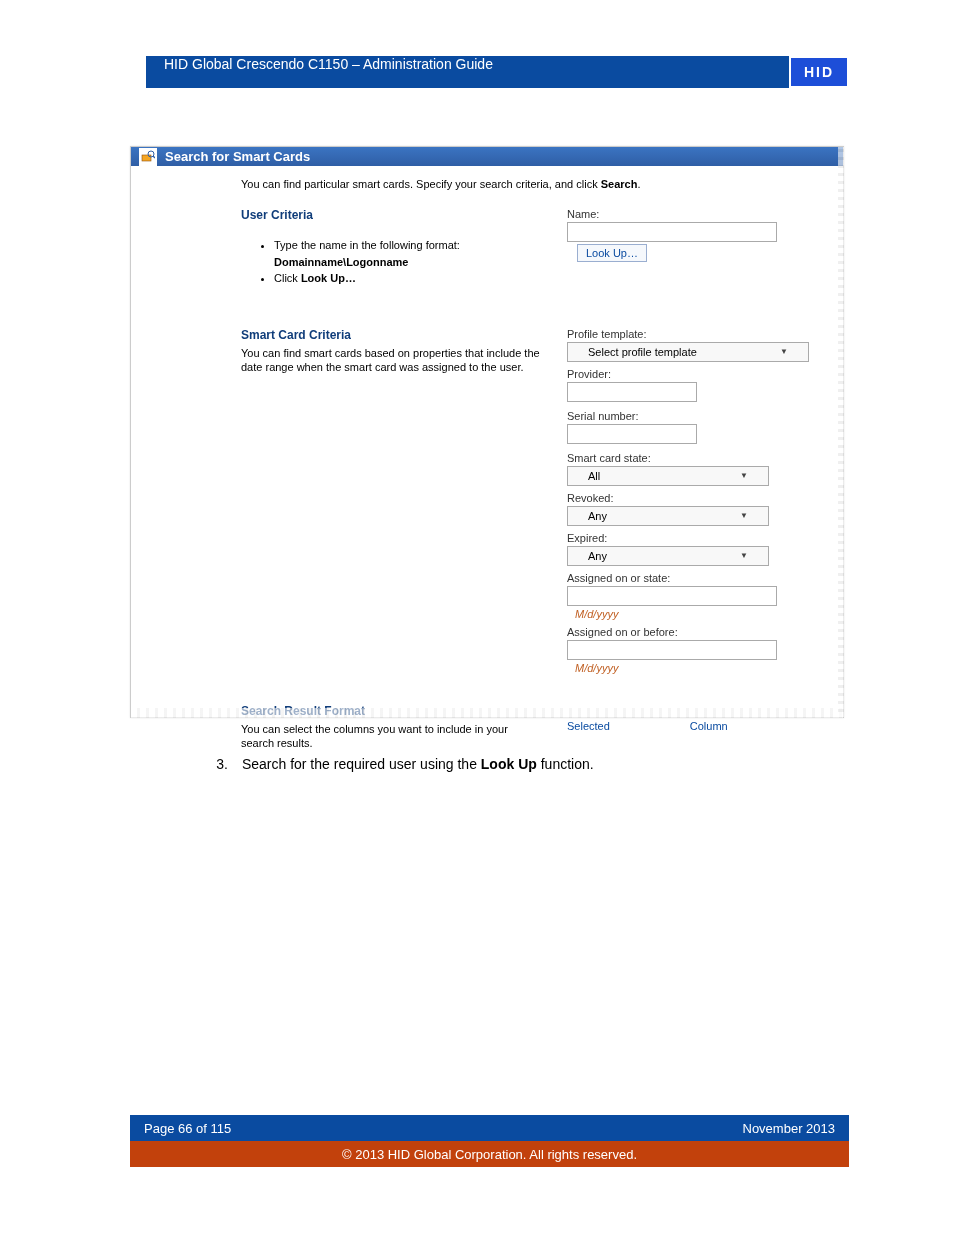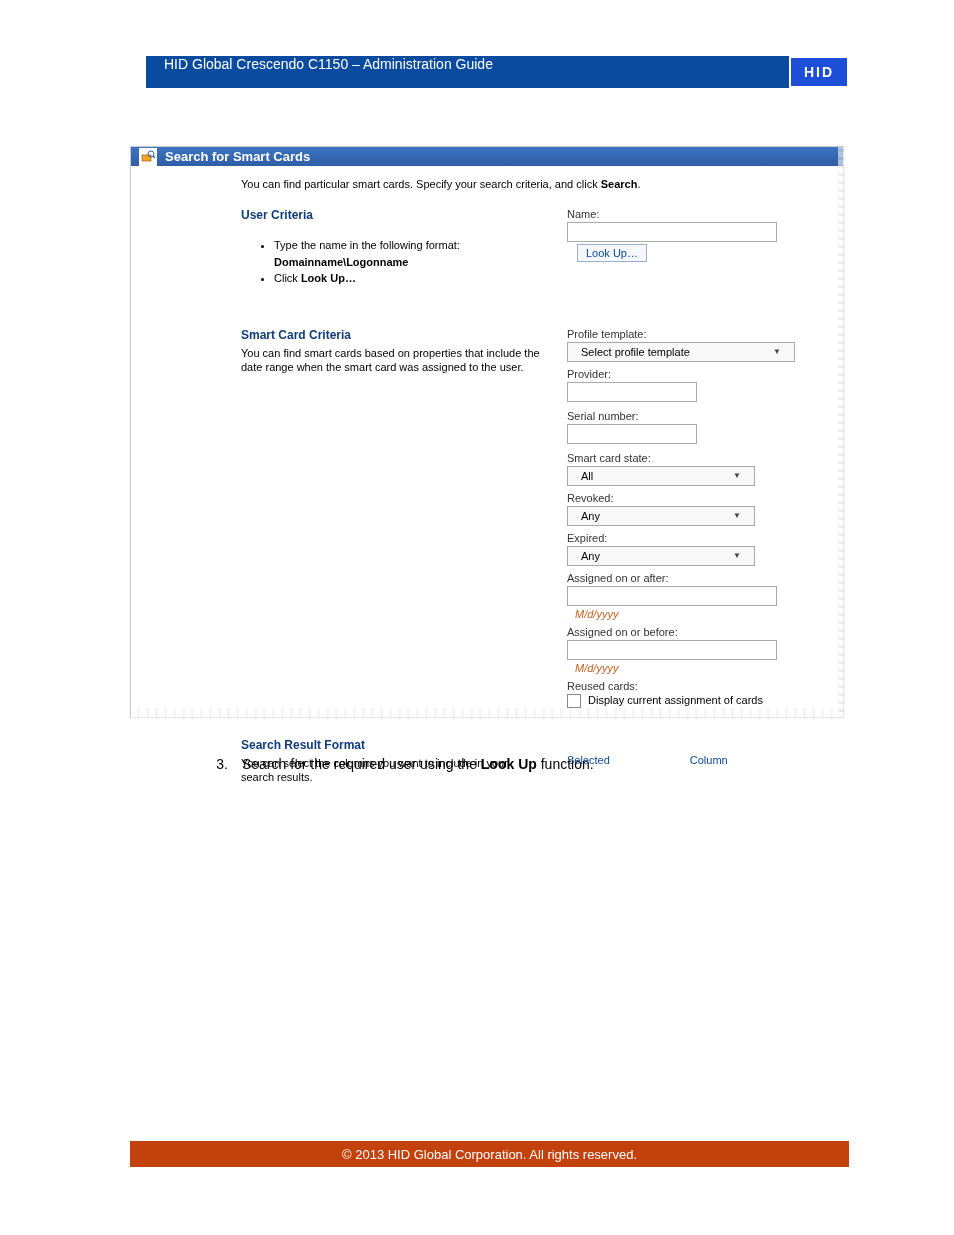--- a/index.html
+++ b/index.html
@@ -13,21 +13,21 @@
   .sh-intro{margin-bottom:18px;}
   .sh-cols{display:flex;gap:26px;}
   .sh-left{width:300px;}
   .sh-right{flex:1;}
   .sh-h{font-weight:bold;font-size:12px;color:#103d7a;margin-bottom:4px;}
   .sh-p{margin-bottom:10px;line-height:1.35;}
   .sh-ul{margin:15px;padding-left:18px;line-height:1.5;}
   .field-row{margin-bottom:6px;}
   .field-label{color:#333;margin-bottom:2px;}
   .text-input{border:1px solid #aaa;height:16px;width:200px;padding:1px 4px;font-size:11px;background:#fff;display:inline-block;box-sizing:content-box;}
-  .dd{display:inline-flex;align-items:center;border:1px solid #aaa;height:18px;width:200px;background:#f8f8f8;font-size:11px;padding:0 13px;justify-content:space-between;}
+  .dd{display:inline-flex;align-items:center;border:1px solid #aaa;height:18px;width:200px;background:#f8f8f8;font-size:11px;padding:0 20px;justify-content:space-between;}
   .dd-caret{font-size:8px;color:#444;}
   .linkish{color:#0a4ba0;cursor:pointer;}
   .lookup-btn{display:inline-block;border:1px solid #9aaed0;background:#f5f8fc;color:#0a4ba0;font-size:11px;padding:2px 8px;margin-left:10px;cursor:pointer;}
   .date-hint{color:#c05f22;font-size:11px;margin-left:8px;font-style:italic;}
   .checkbox{width:12px;height:12px;border:1px solid #888;display:inline-block;vertical-align:middle;margin-right:4px;background:#fff;}
   .result-row{display:flex;gap:26px;margin-top:24px;}
   .torn-edge{position:absolute;left:0;right:0;bottom:-1px;height:10px;background:repeating-linear-gradient(90deg,#fff,#fff 6px,#eee 6px,#eee 9px);opacity:0.6;}
   .torn-right{position:absolute;top:0;bottom:0;right:-1px;width:6px;background:repeating-linear-gradient(0deg,#fff,#fff 5px,#e5e5e5 5px,#e5e5e5 8px);opacity:0.6;}
   .step{position:absolute;top:756px;left:202px;right:130px;font-size:14px;color:#000;}
   .step .num{display:inline-block;width:26px;text-align:right;margin-right:10px;}
@@ -119,35 +119,28 @@
           </div>
         </div>
         <div class="field-row">
           <div class="field-label">Expired:</div>
           <div class="dd" style="width:160px;">
             <span>Any</span>
             <span class="dd-caret">▼</span>
           </div>
         </div>
         <div class="field-row">
-          <div class="field-label">Assigned on or after:</div>
+          <div class="field-label">Assigned on or state:</div>
           <span class="text-input" style="width:200px;"></span>
           <span class="date-hint">M/d/yyyy</span>
         </div>
         <div class="field-row">
           <div class="field-label">Assigned on or before:</div>
           <span class="text-input" style="width:200px;"></span>
           <span class="date-hint">M/d/yyyy</span>
-        </div>
-        <div class="field-row">
-          <div class="field-label">Reused cards:</div>
-          <div>
-            <span class="checkbox"></span>
-            <span>Display current assignment of cards</span>
-          </div>
         </div>
       </div>
     </div>
 
     <div class="result-row">
       <div class="sh-left">
         <div class="sh-h">Search Result Format</div>
         <div class="sh-p" style="margin-bottom:0;">You can select the columns you want to include in your search results.</div>
       </div>
       <div class="sh-right" style="display:flex;gap:80px;padding-top:16px;">
@@ -158,17 +151,21 @@
   </div>
   <div class="torn-edge"></div>
   <div class="torn-right"></div>
 </div>
 
 <div class="step">
   <span class="num">3.</span>
   <span>Search for the required user using the </span><b>Look Up</b><span> function.</span>
 </div>
 
+<div class="footer1">
+  <span>Page 66 of 115</span>
+  <span>November 2013</span>
+</div>
 <div class="footer2">
   <span>© 2013 HID Global Corporation. All rights reserved.</span>
 </div>
 
 </div>
 
 </body></html>

